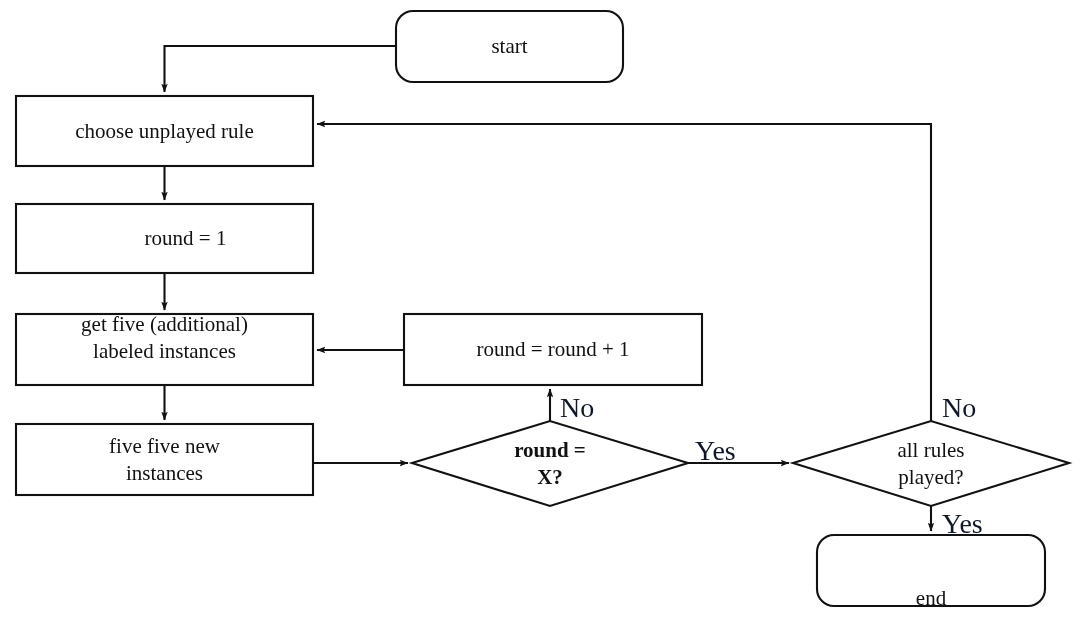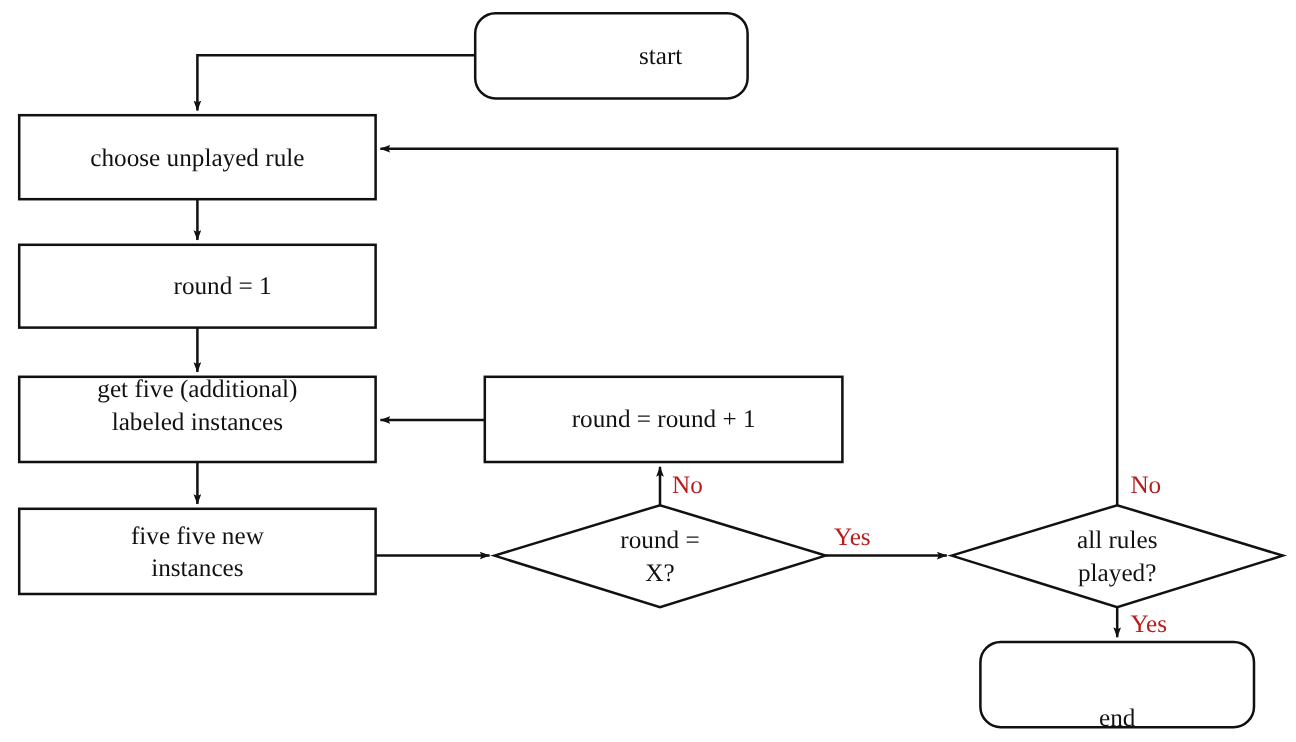--- a/index.html
+++ b/index.html
@@ -35,23 +35,23 @@
     text-align: center;
     color: #111111;
     font-family: "Liberation Serif", "DejaVu Serif", serif;
     font-size: 21px;
     line-height: 1.25;
     white-space: pre-line;
     pointer-events: none;
   }
   .edge-label {
     position: absolute;
-    color: #b91c1c;
+    color: #0f172a;
     font-family: "Liberation Serif", "DejaVu Serif", serif;
-    font-size: 21px;
+    font-size: 28px;
     line-height: 1;
     white-space: nowrap;
     pointer-events: none;
   }
 </style>
 </head>
 <body>
 
 <div id="flowchart-root">
 
@@ -97,35 +97,35 @@
       <path d="M404,350 L317,350" marker-end="url(#arrowhead)"></path>
 
       <path d="M688,463 L789,463" marker-end="url(#arrowhead)"></path>
 
       <path d="M931,421 L931,124 L317,124" marker-end="url(#arrowhead)"></path>
 
       <path d="M931,506 L931,531" marker-end="url(#arrowhead)"></path>
     </g>
   </svg>
 
-  <div class="node-label" style="left:396px; top:11px; width:227px; height:71px;margin-left:41px;">start</div>
+  <div class="node-label" style="left:396px; top:11px; width:227px; height:71px;">start</div>
 
   <div class="node-label" style="left:16px; top:96px; width:297px; height:70px;">choose unplayed rule</div>
 
   <div class="node-label" style="left:16px; top:204px; width:297px; height:69px;margin-left:21px;">round = 1</div>
 
   <div class="node-label" style="left:16px; top:302px; width:297px; height:71px;">get five (additional)
 labeled instances</div>
 
   <div class="node-label" style="left:16px; top:424px; width:297px; height:71px;">five five new
 instances</div>
 
   <div class="node-label" style="left:404px; top:314px; width:298px; height:71px;">round = round + 1</div>
 
-  <div class="node-label" style="left:462px; top:421px; width:176px; height:85px;">round =
+  <div class="node-label" style="left:462px; top:421px; width:176px; height:85px;font-weight:bold;">round =
 X?</div>
 
   <div class="node-label" style="left:843px; top:421px; width:176px; height:85px;">all rules
 played?</div>
 
   <div class="node-label" style="left:817px; top:535px; width:228px; height:71px;margin-top:28px;">end</div>
 
   <div class="edge-label" style="left:560px; top:394px;">No</div>
 
   <div class="edge-label" style="left:695px; top:437px;">Yes</div>

